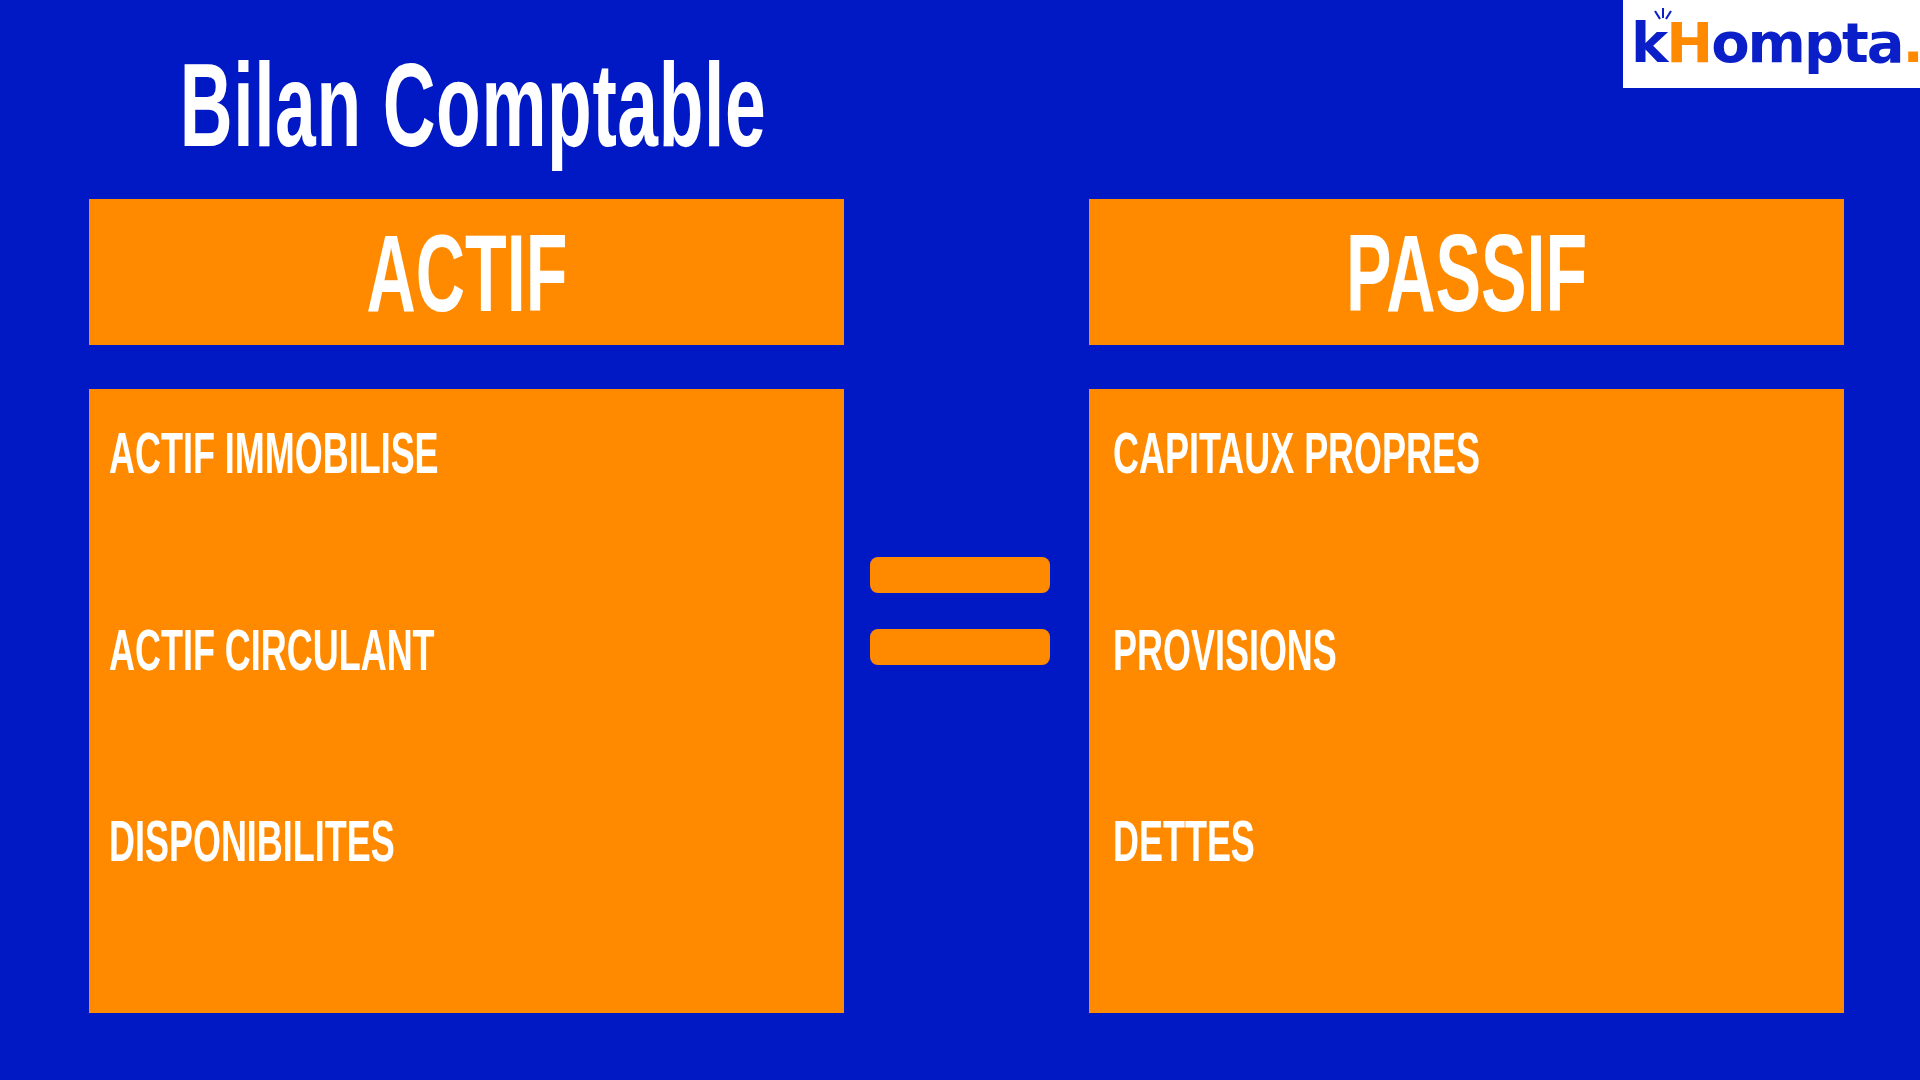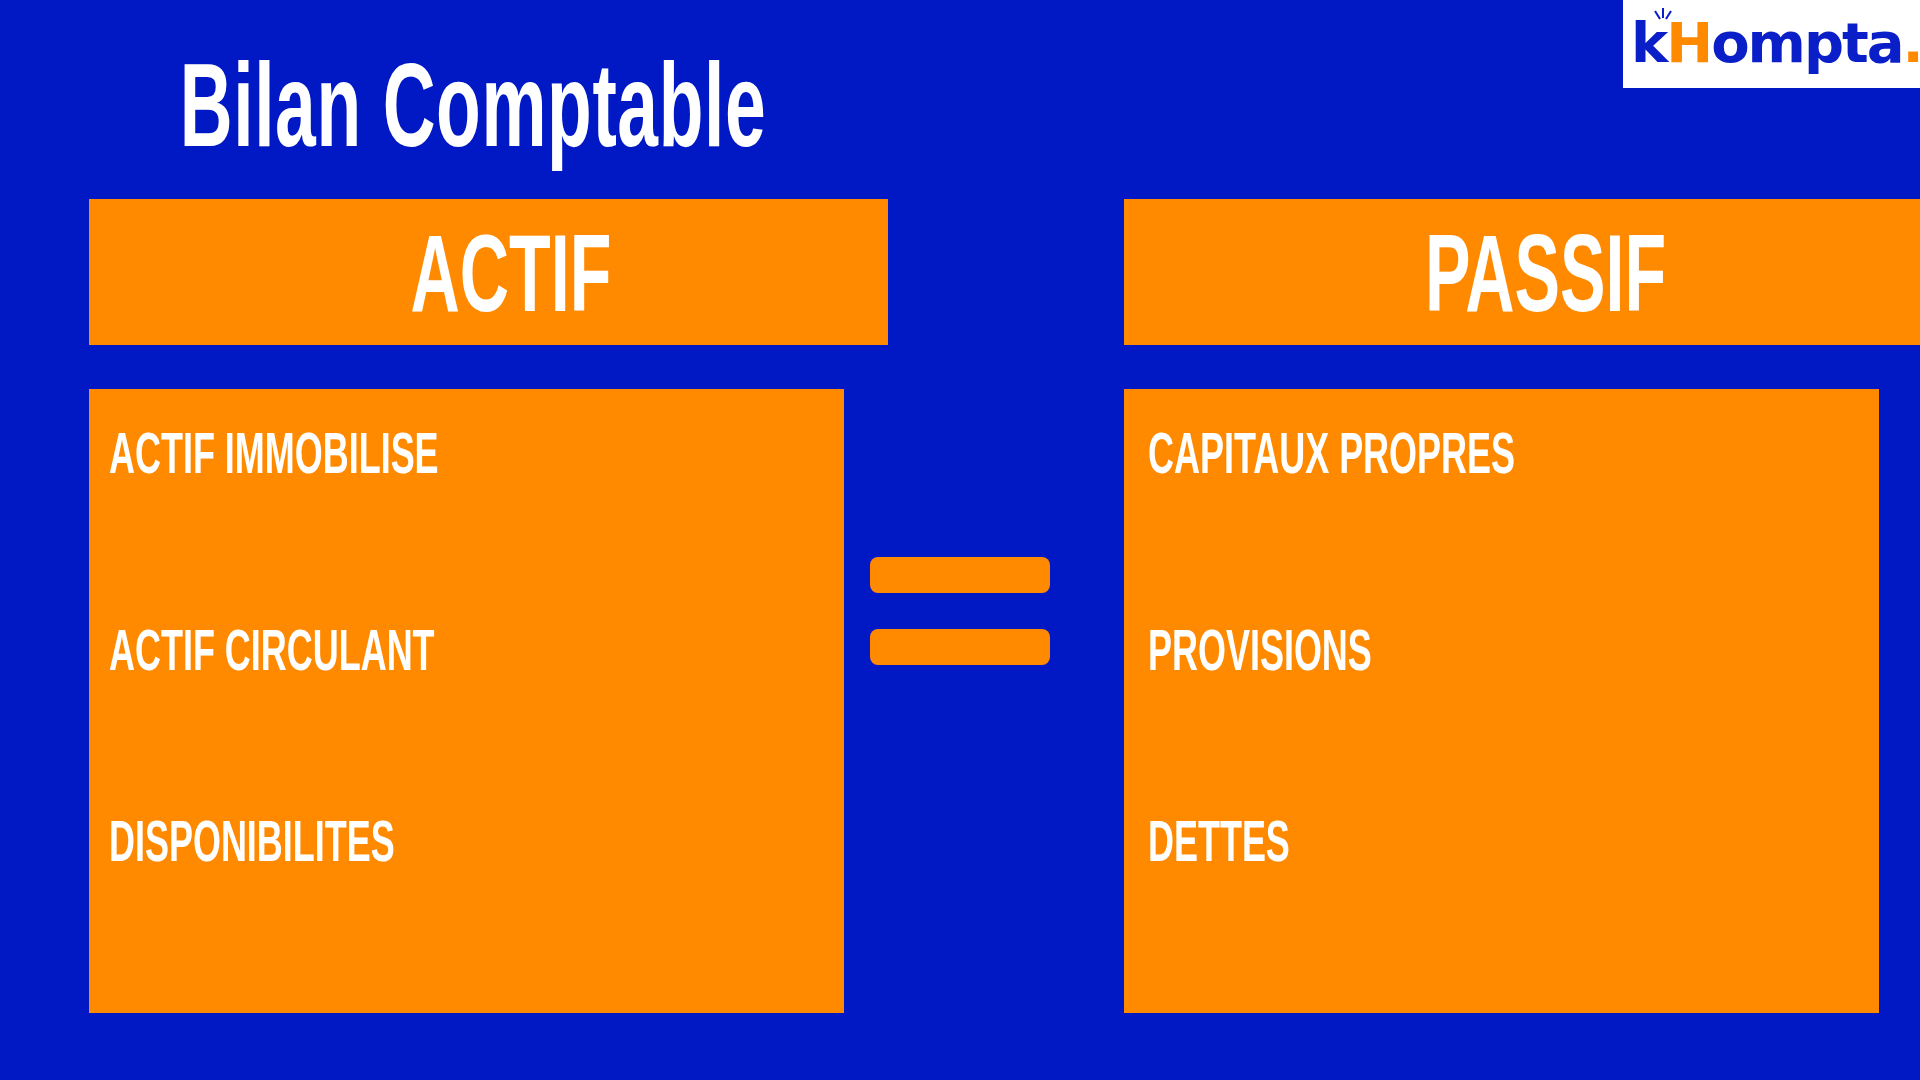--- a/index.html
+++ b/index.html
@@ -3,24 +3,24 @@
 <meta charset="utf-8">
 <style>
   html, body { margin:0; padding:0; }
   body { width:1920px; height:1080px; background:#0119C4; position:relative; overflow:hidden;
          font-family:"Liberation Sans", sans-serif; }
   .cond { font-family:"Liberation Sans Narrow","Liberation Sans", sans-serif; font-weight:700;
           color:#ffffff; transform-origin:left center; display:inline-block; white-space:nowrap; }
   .title { position:absolute; left:0; width:1920px; top:40px; text-align:left; }
   .title span { font-size:118px; line-height:130px; transform:scaleX(0.62); transform-origin:center; letter-spacing:1px; }
   .box { position:absolute; background:#FF8A00; }
-  .hdr { top:199px; height:146px; display:flex; align-items:center; justify-content:center;padding-left:44px; }
+  .hdr { top:199px; height:146px; display:flex; align-items:center; justify-content:center; }
   .hdr span { font-size:110px; transform:scaleX(0.62); transform-origin:center; }
   .left { left:89px; width:755px; }
-  .right { left:1124px; width:755px; }
+  .right { left:1089px; width:755px; }
   .body { top:389px; height:624px;text-align:center; }
   .item { position:absolute; left:20px; font-size:58px; line-height:64px; transform:scaleX(0.62); }
   .right .item { left:24px; }
   .eq { position:absolute; left:870px; width:180px; height:36px; background:#FF8A00; border-radius:8px; }
   .logo { position:absolute; left:1623px; top:0; width:338px; height:88px; background:#ffffff; }
   .logo-text { position:absolute; left:8px; top:8px; font-family:"DejaVu Sans", sans-serif; font-weight:700;
                font-size:56px; line-height:70px; color:#0A1FC8; letter-spacing:-2px; }
   .logo-text .h { color:#FF8A00; }
   .logo-text .dot { color:#FF8A00; }
   .spark { position:absolute; left:30px; top:8px; width:20px; height:14px; }

